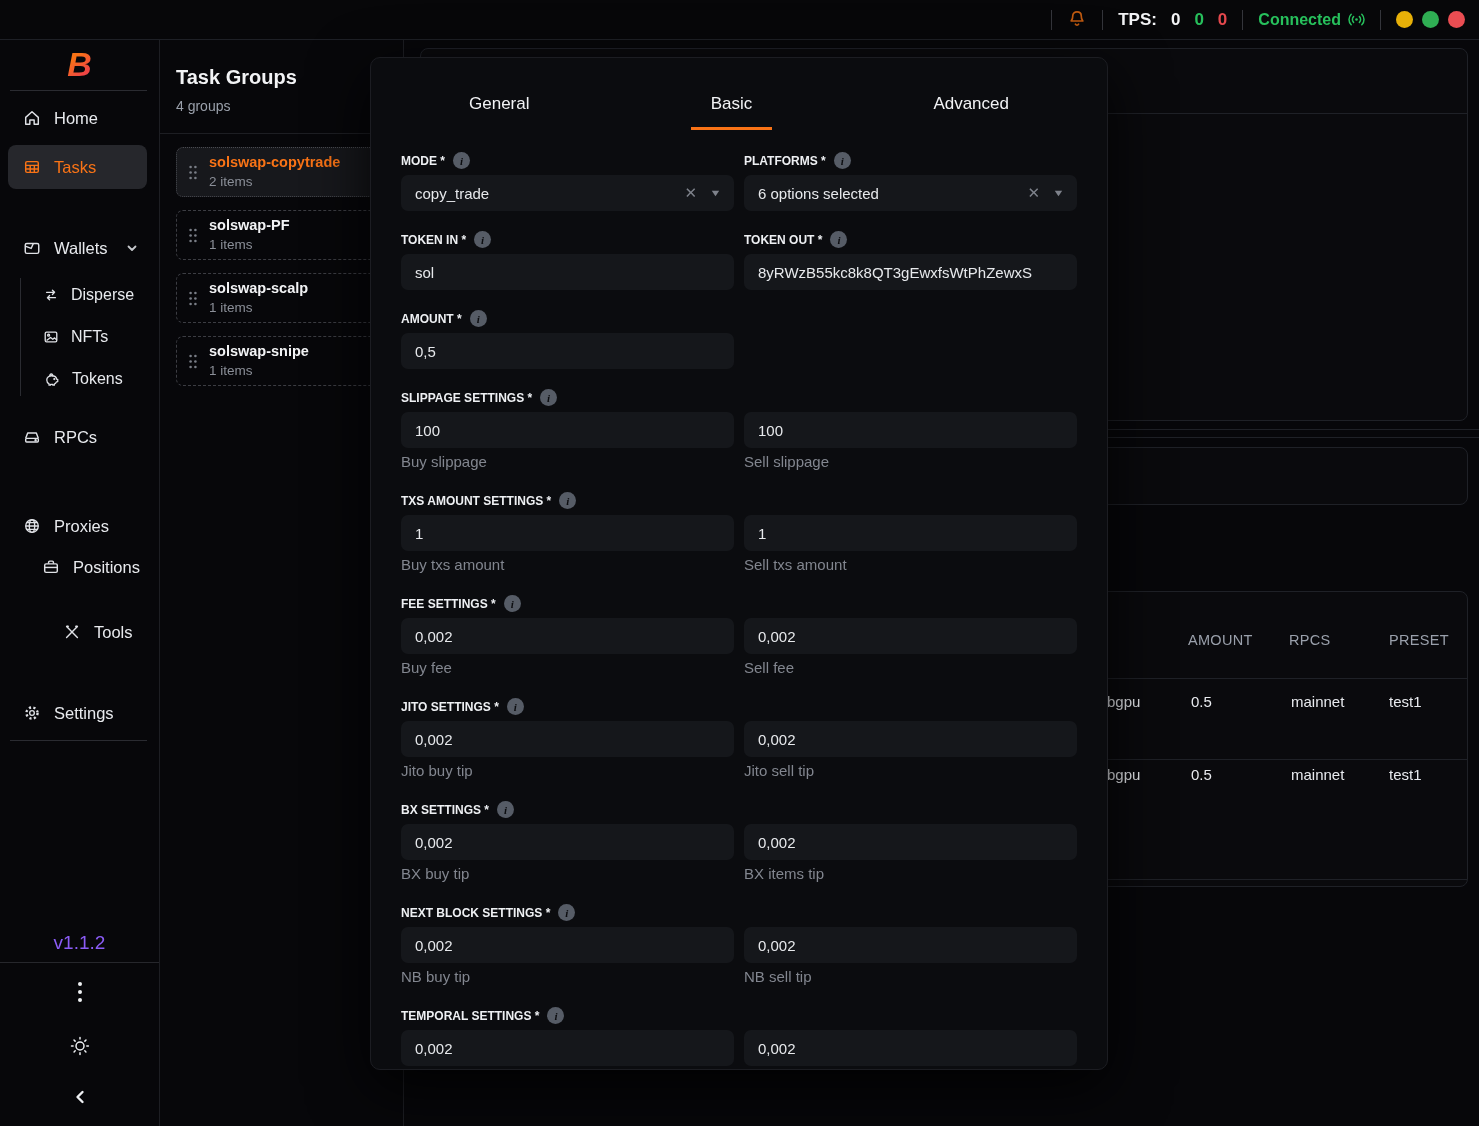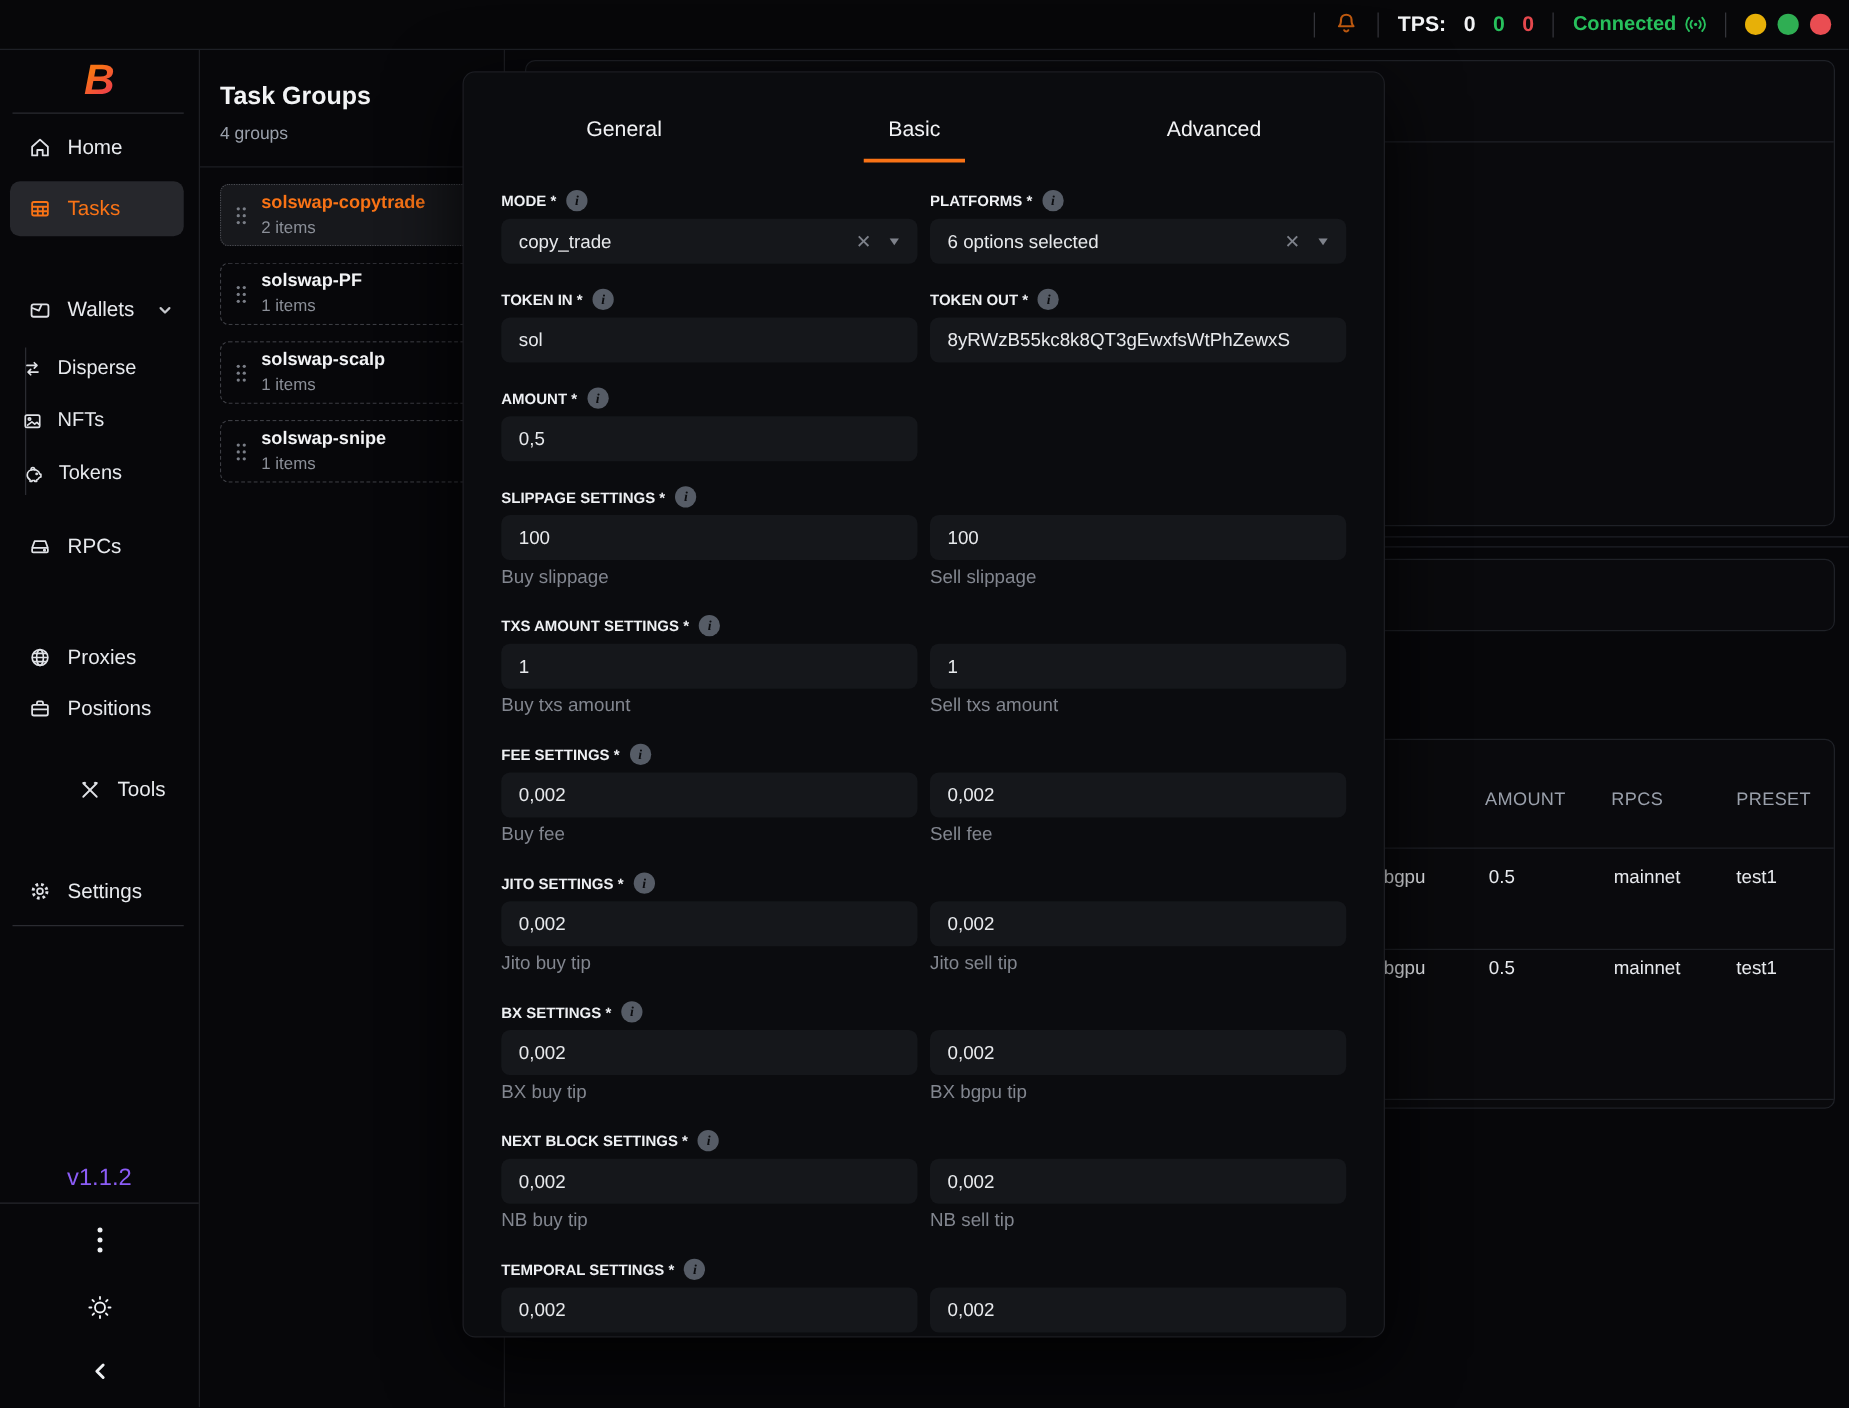--- a/index.html
+++ b/index.html
@@ -48,21 +48,21 @@
     font-size:16.5px; color:#e8eaee; cursor:pointer;
   }
   .nav-item .nicon { display:flex; align-items:center; color:#dfe1e6; }
   .nav-item.active-pill {
     left:8px; right:12px; height:44px; padding-left:15px;
     background:#26272c; border-radius:8px; color:#f97316;
   }
   .nav-item.active-pill .nicon { color:#f97316; }
   .nav-sub {
     position:absolute; left:0; right:0; height:34px;
-    display:flex; align-items:center; gap:12px; padding-left:18px;
+    display:flex; align-items:center; gap:12px; padding-left:43px;
     font-size:16px; color:#e8eaee; cursor:pointer;
   }
   .nav-sub .nicon { display:flex; align-items:center; color:#dfe1e6; }
   .sub-rail { position:absolute; left:20px; width:1px; background:#2a2b31; }
   .wallet-chevron { position:absolute; right:20px; color:#c6c8cd; display:flex; }
   .sb-version { position:absolute; left:0; right:0; text-align:center; font-size:19px; color:#8b5cf6; }
   .sb-footbtn { position:absolute; left:0; right:0; height:28px; display:flex; align-items:center; justify-content:center; color:#e8eaee; cursor:pointer; }
 
   
   .taskpanel {
@@ -283,21 +283,21 @@
     <span class="nicon">
       <svg width="18" height="18" viewBox="0 0 20 20" fill="none" stroke="currentColor" stroke-width="1.5">
         <circle cx="10" cy="10" r="7"></circle>
         <ellipse cx="10" cy="10" rx="3" ry="7"></ellipse>
         <path d="M3 10 H17 M4 6.3 H16 M4 13.7 H16"></path>
       </svg>
     </span>
     <span>Proxies</span>
   </div>
 
-  <div class="nav-item" style="top:510px;">
+  <div class="nav-item" style="top:510px;justify-content:center;">
     <span class="nicon">
       <svg width="18" height="18" viewBox="0 0 20 20" fill="none" stroke="currentColor" stroke-width="1.6" stroke-linejoin="round">
         <rect x="3" y="6.5" width="14" height="9.5" rx="1.5"></rect>
         <path d="M7.3 6.5 V4.8 A1.3 1.3 0 0 1 8.6 3.5 H11.4 A1.3 1.3 0 0 1 12.7 4.8 V6.5"></path>
         <path d="M3 10.5 H17"></path>
       </svg>
     </span>
     <span>Positions</span>
   </div>
 
@@ -558,21 +558,21 @@
       <span class="flabel">BX SETTINGS *</span>
       <span class="info">i</span>
     </div>
     <div class="duo">
       <div>
         <input class="tinput" value="0,002" style="">
         <div class="hint">BX buy tip</div>
       </div>
       <div>
         <input class="tinput" value="0,002" style="">
-        <div class="hint">BX bgpu tip</div>
+        <div class="hint">BX items tip</div>
       </div>
     </div>
   </div>
 
   <div class="sblock">
     <div class="fl">
       <span class="flabel">NEXT BLOCK SETTINGS *</span>
       <span class="info">i</span>
     </div>
     <div class="duo">

